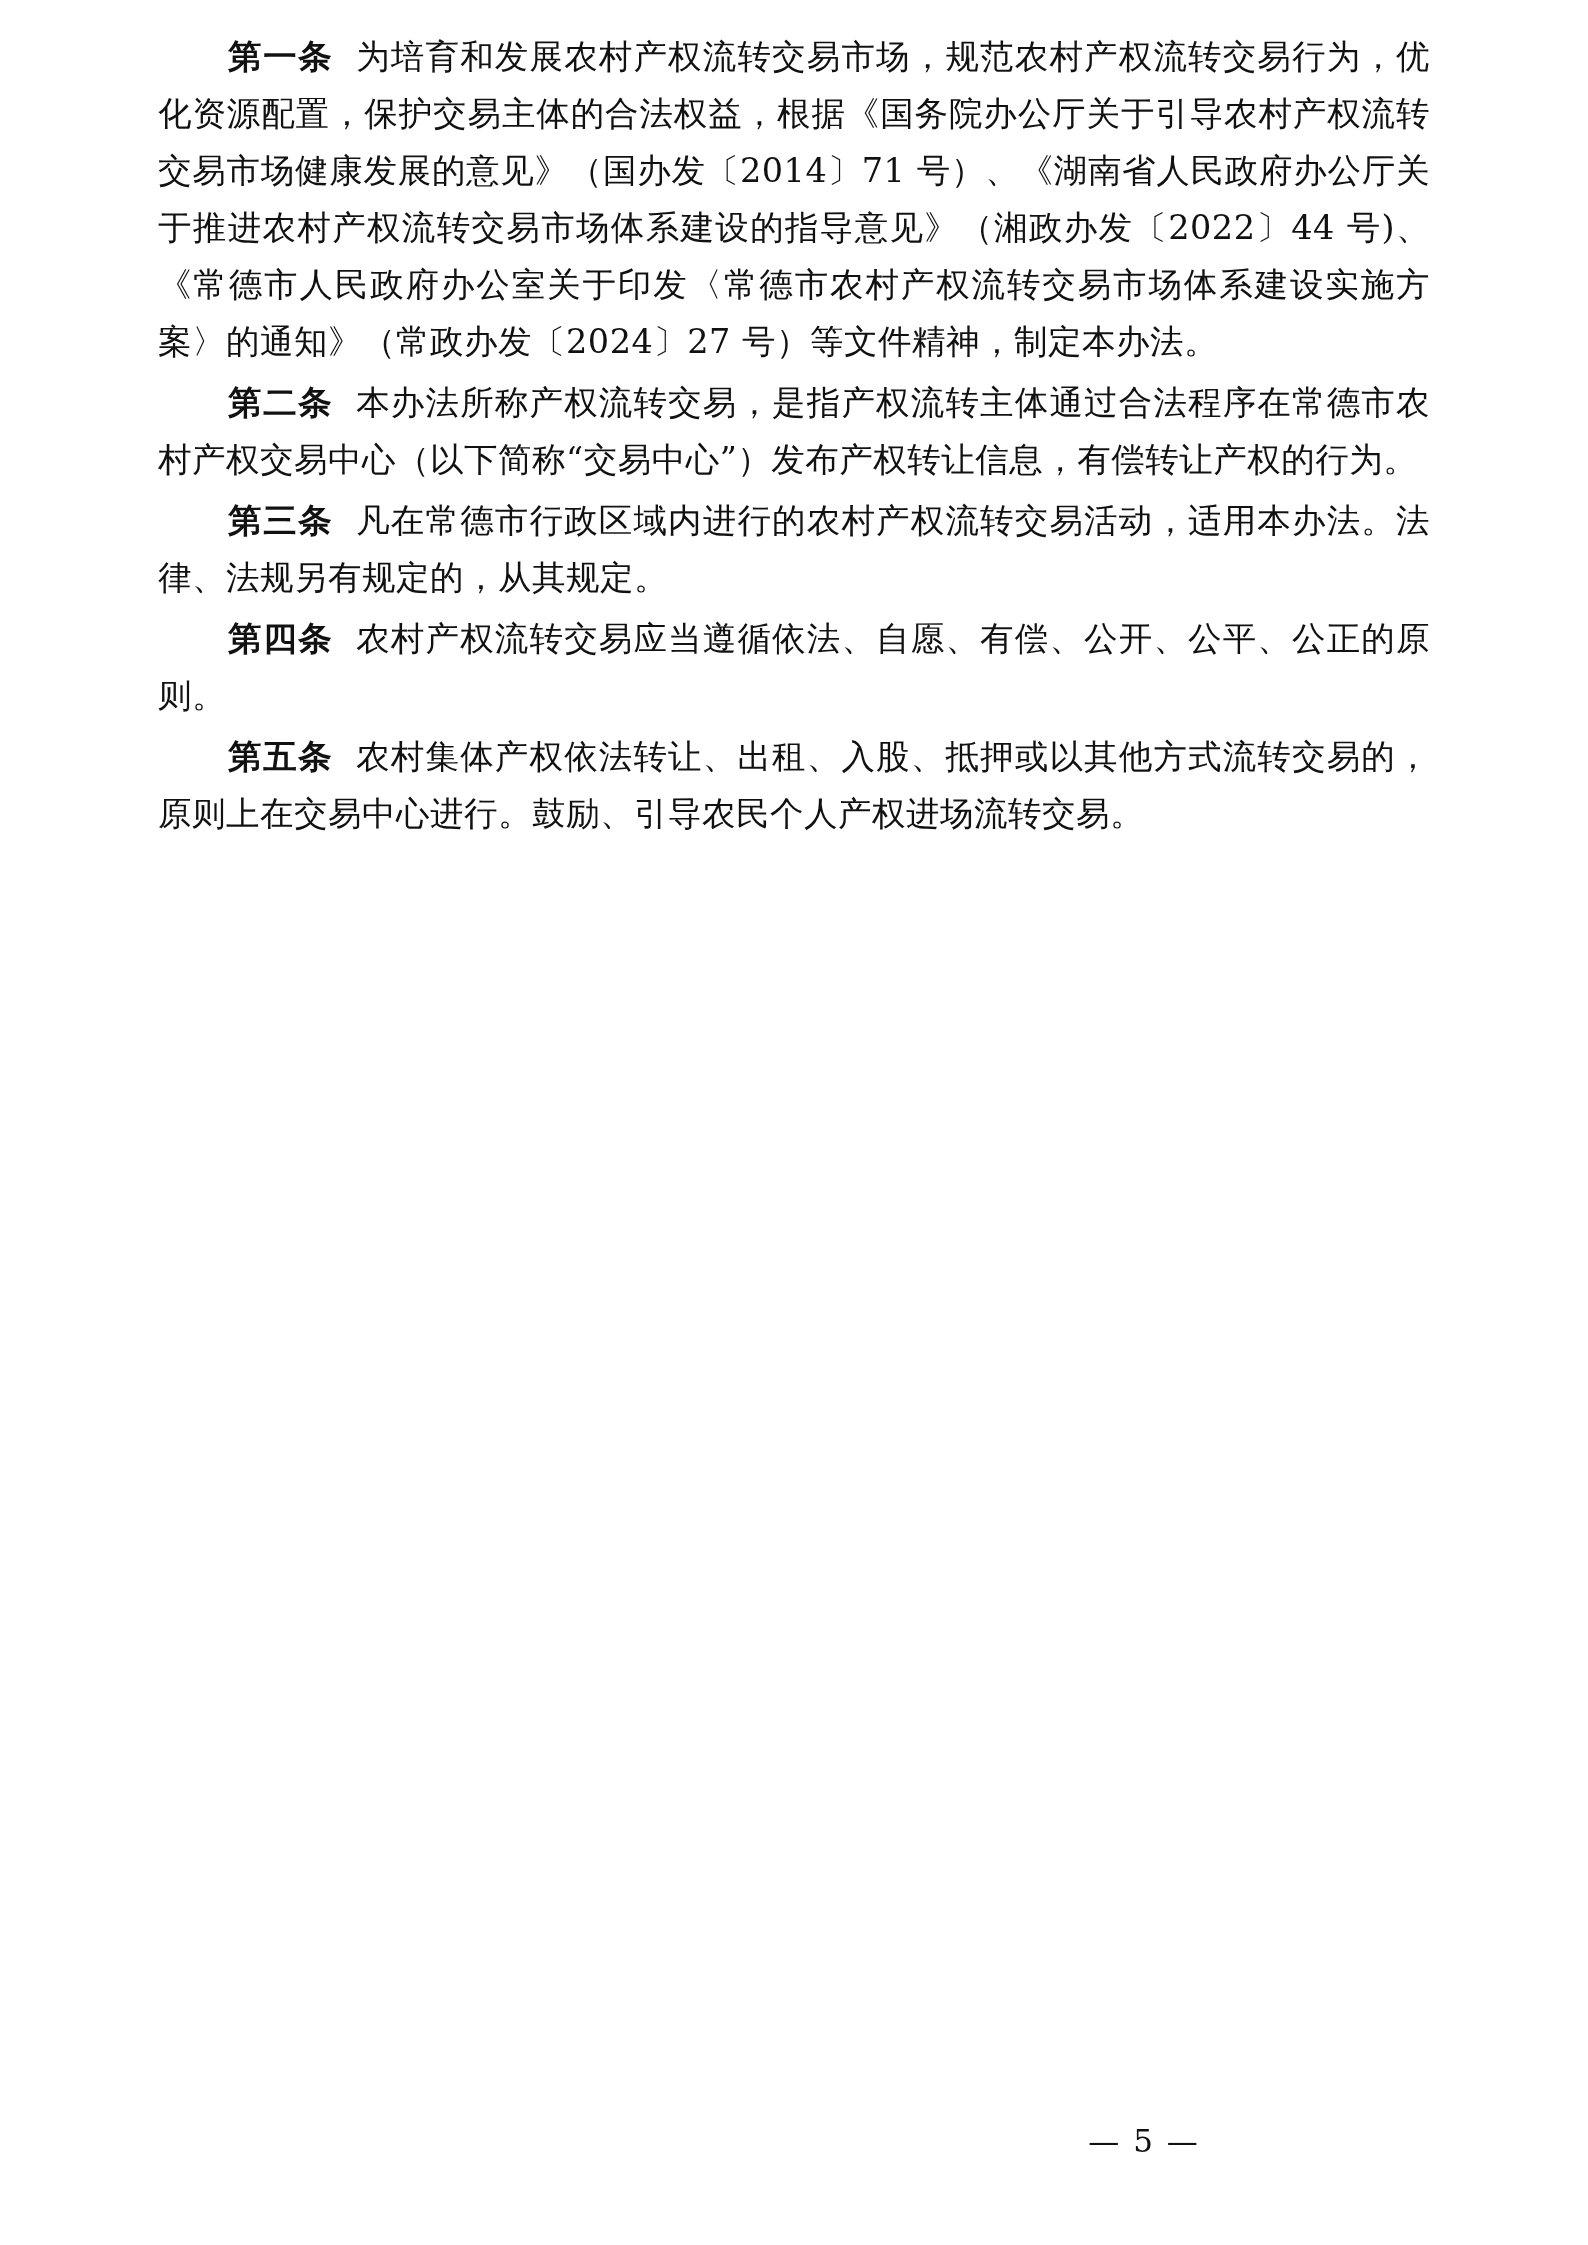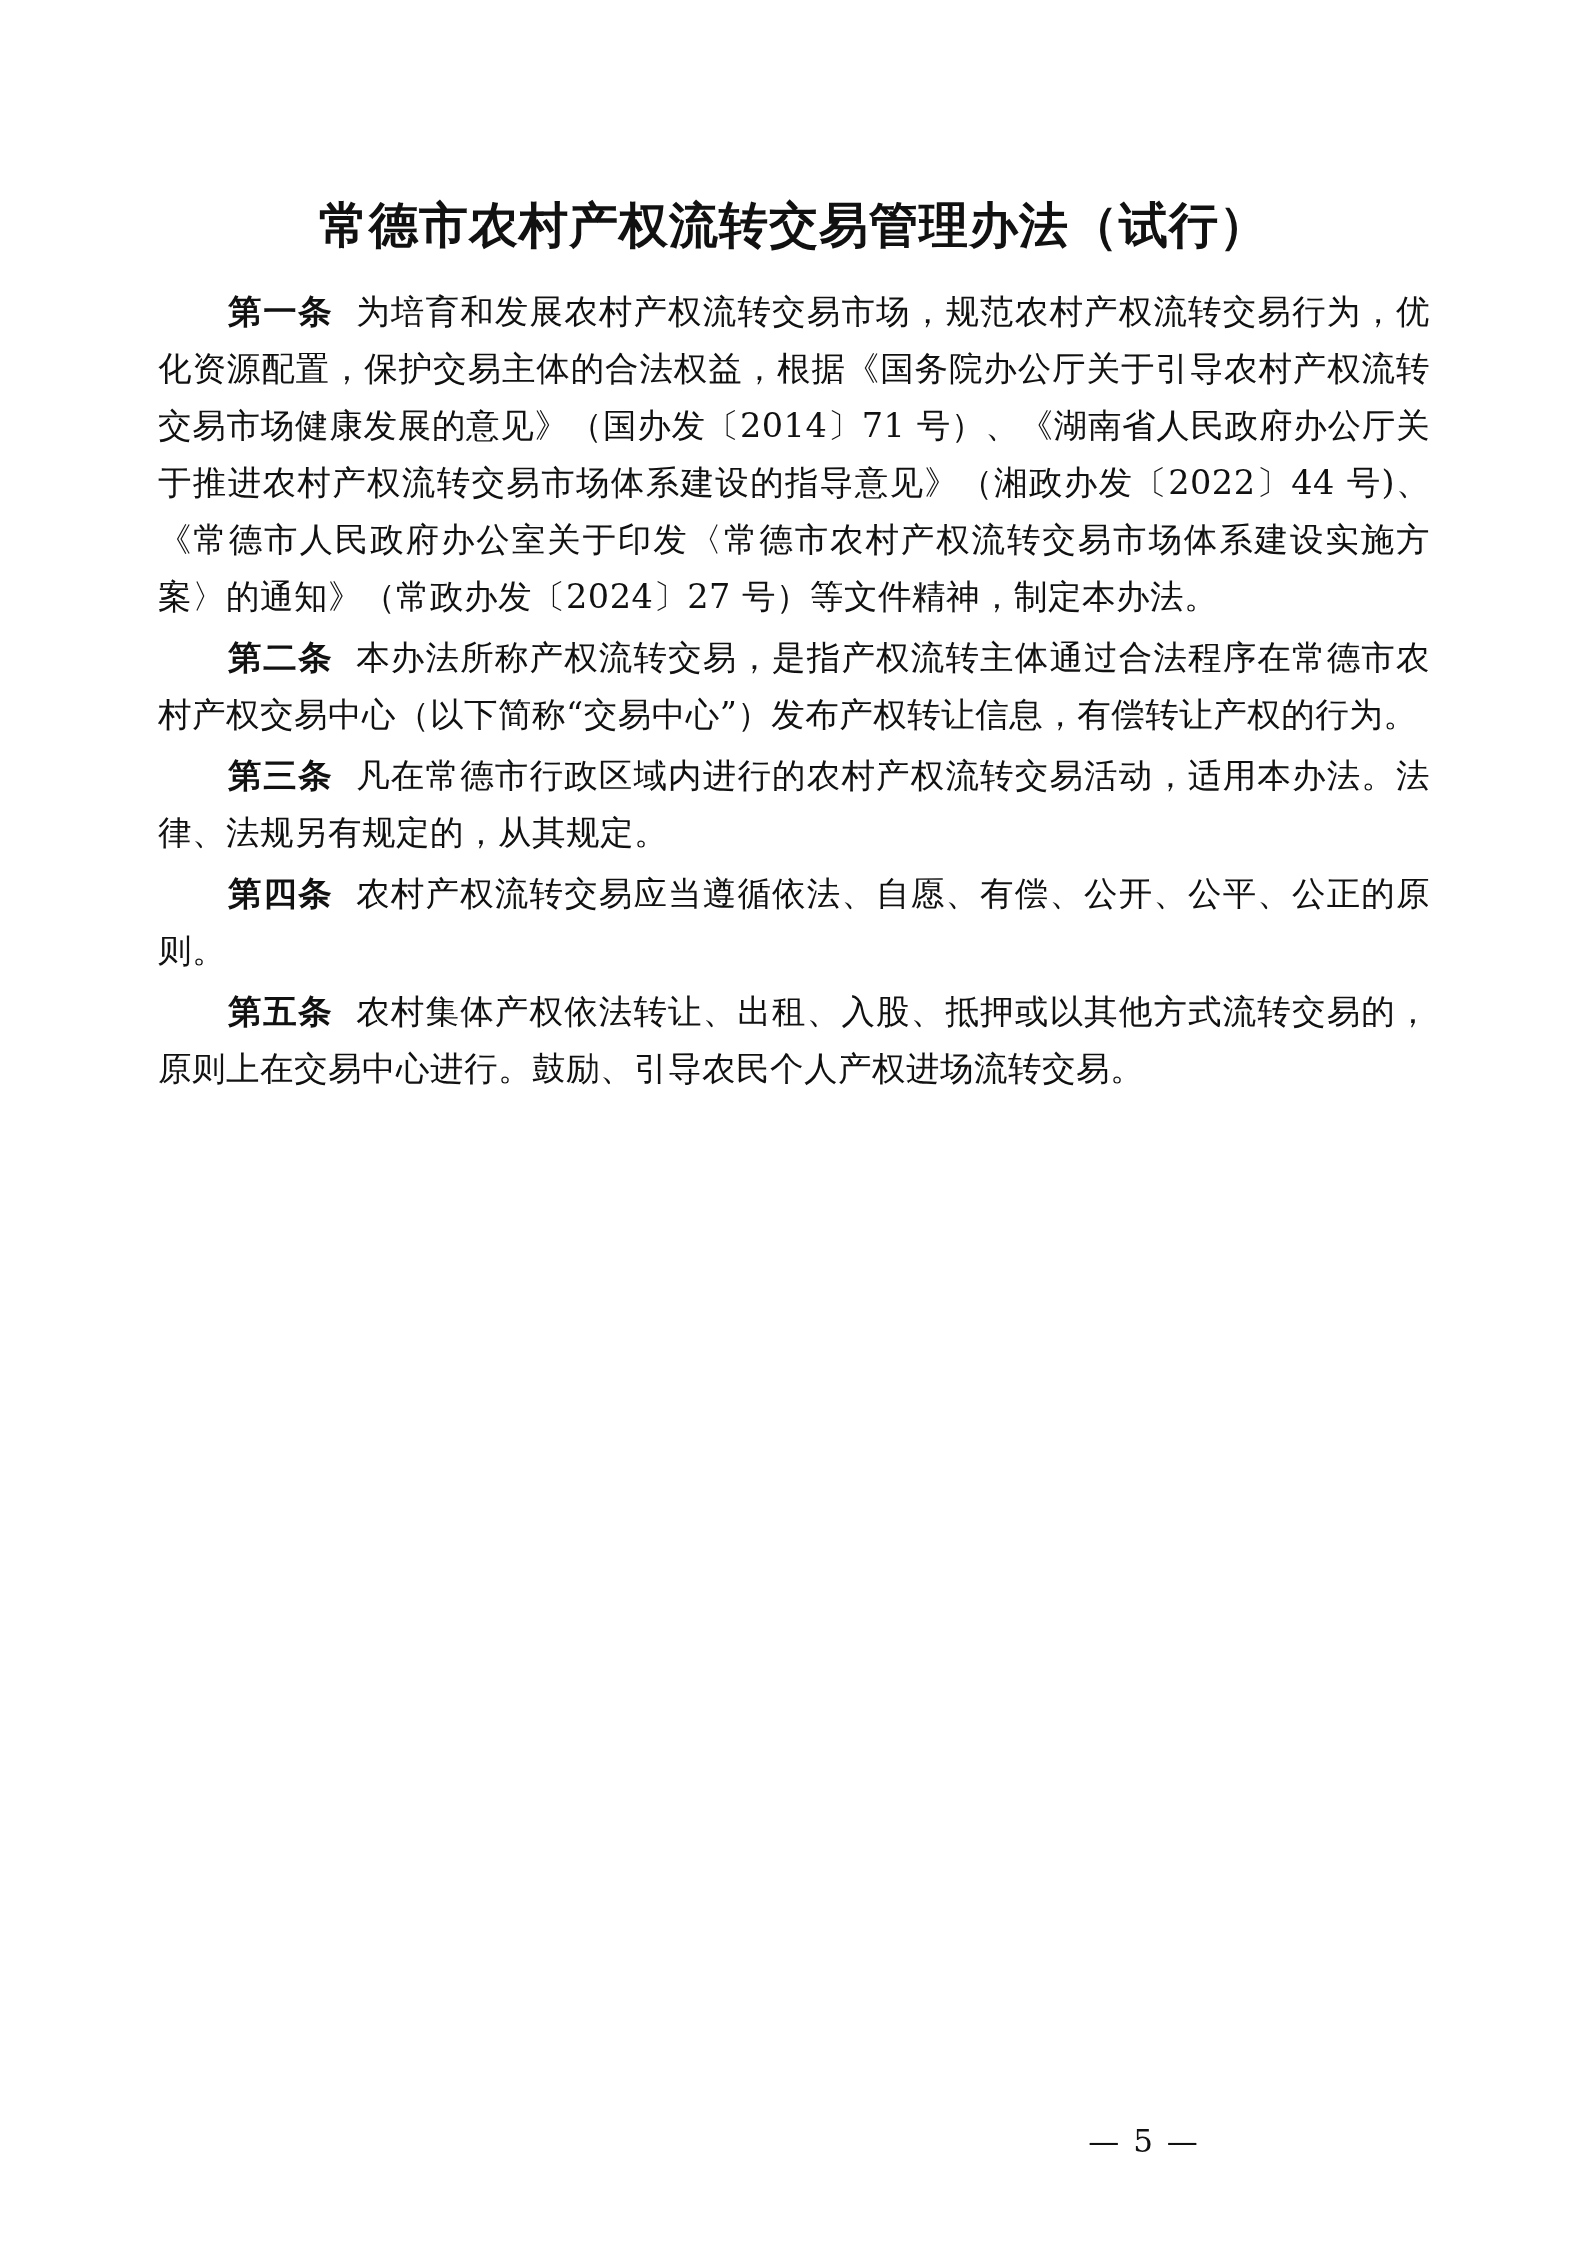--- a/index.html
+++ b/index.html
@@ -79,21 +79,20 @@
     display: inline-block;
     padding-left: 700px;
   }
 </style>
 </head>
 <body>
 
 <div class="page">
   <div class="content">
 
-    <h1 class="doc-title">常德市农村产权流转交易管理办法（试行）</h1>
 
 
     <div class="body-block">
 
       <p class="para"><span class="art-label">第一条</span><span class="art-gap"></span><span>为培育和发展农村产权流转交易市场，规范农村产权流转交易行为，优化资源配置，保护交易主体的合法权益，根据《国务院办公厅关于引导农村产权流转交易市场健康发展的意见》（国办发〔2014〕71 号）、《湖南省人民政府办公厅关于推进农村产权流转交易市场体系建设的指导意见》（湘政办发〔2022〕44 号)、《常德市人民政府办公室关于印发〈常德市农村产权流转交易市场体系建设实施方案〉的通知》（常政办发〔2024〕27 号）等文件精神，制定本办法。</span></p>
 
       <p class="para"><span class="art-label">第二条</span><span class="art-gap"></span><span>本办法所称产权流转交易，是指产权流转主体通过合法程序在常德市农村产权交易中心（以下简称“交易中心”）发布产权转让信息，有偿转让产权的行为。</span></p>
 
       <p class="para"><span class="art-label">第三条</span><span class="art-gap"></span><span>凡在常德市行政区域内进行的农村产权流转交易活动，适用本办法。法律、法规另有规定的，从其规定。</span></p>
 

